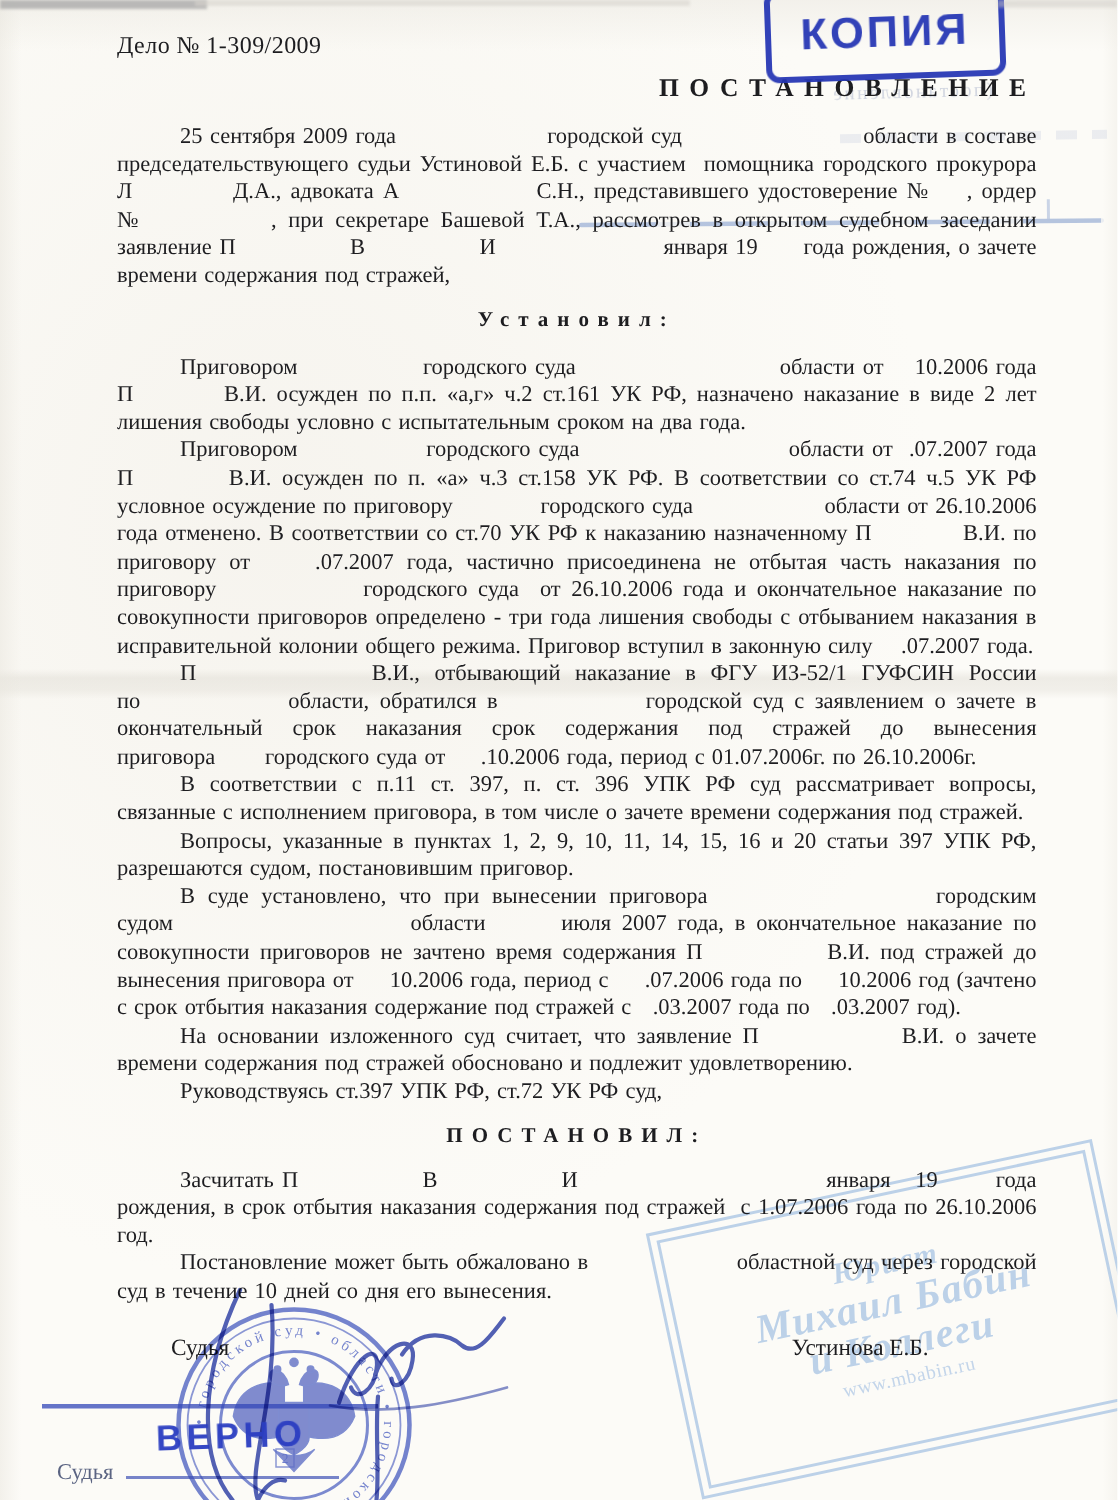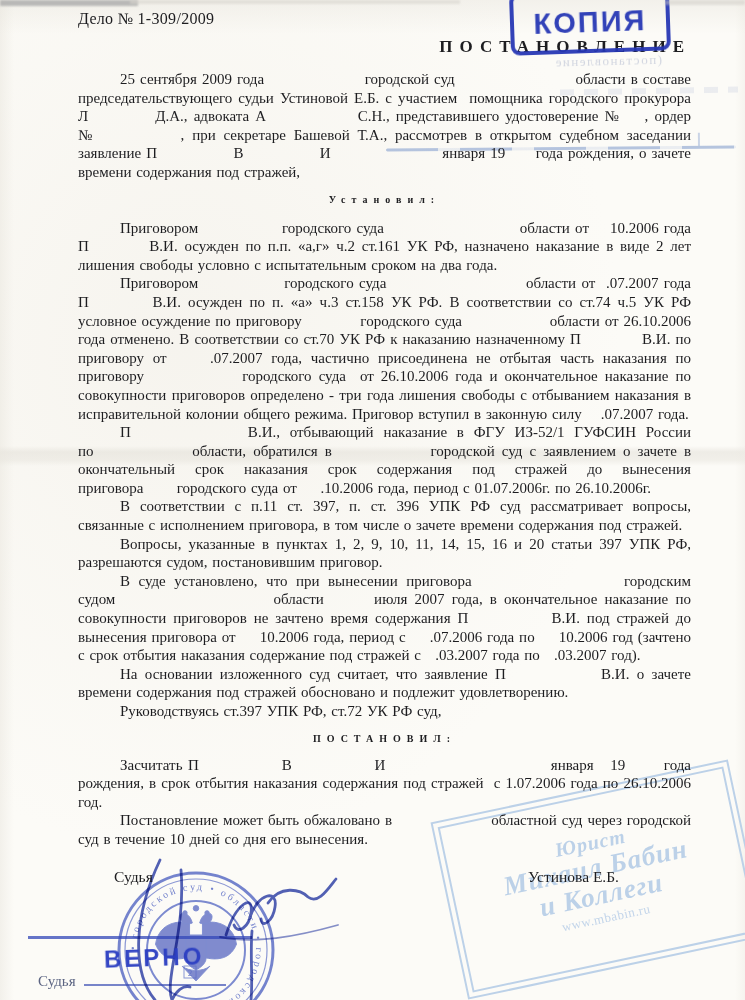--- a/index.html
+++ b/index.html
@@ -11,26 +11,26 @@
     background-image:
       linear-gradient(180deg, rgba(231,228,220,.45) 0px, rgba(250,249,245,0) 34px),
       linear-gradient(90deg, rgba(233,230,222,.5) 0px, rgba(250,249,245,0) 14px),
       linear-gradient(270deg, rgba(236,233,226,.4) 0px, rgba(250,249,245,0) 10px),
       linear-gradient(180deg, rgba(250,249,245,0) 446px, rgba(224,221,213,.5) 452px, rgba(228,225,217,.45) 460px, rgba(250,249,245,0) 466px),
       radial-gradient(ellipse at 25% 35%, rgba(242,239,232,.6), rgba(250,249,245,0) 55%);
     font-family:"Liberation Serif", serif;
     color:#1d1d20;
   }
   
-  .content{position:absolute;left:78px;top:10px;width:613px;z-index:2;}
+  .content{position:absolute;left:78px;top:22px;width:613px;z-index:2;}
   .case-number{font-size:16px;letter-spacing:.3px;}
   .doc-title{font-size:17px;font-weight:bold;letter-spacing:7px;text-align:right;margin:9px 0 13px 0;}
   .para{font-size:15px;line-height:18.6px;text-align:justify;margin:0;word-spacing:1px;}
   .indent{text-indent:42px;}
-  .sec-heading{font-size:10px;font-weight:bold;letter-spacing:6px;text-align:center;margin:12px 0 14px 0;}
+  .sec-heading{font-size:14px;font-weight:bold;letter-spacing:6px;text-align:center;margin:12px 0 14px 0;}
   .sec-heading.second{margin:12px 0 12px 0;}
   .sig-row{display:flex;margin-top:19px;font-size:15.5px;}
   .sig-label{margin-left:36px;}
   .sig-name{margin-left:auto;margin-right:72px;}
   
   .edge-top-dark{position:absolute;left:0;top:0;width:138px;height:6px;background:#a6a6a6;opacity:.75;filter:blur(1px);z-index:5;}
   .edge-top-mid{position:absolute;left:130px;top:0;width:330px;height:4px;background:#d8d5ce;opacity:.6;filter:blur(1px);z-index:5;}
   .edge-right-top{position:absolute;right:0;top:0;width:80px;height:5px;background:#cfccc6;opacity:.5;filter:blur(1px);z-index:5;}
   
   .copy-stamp{

